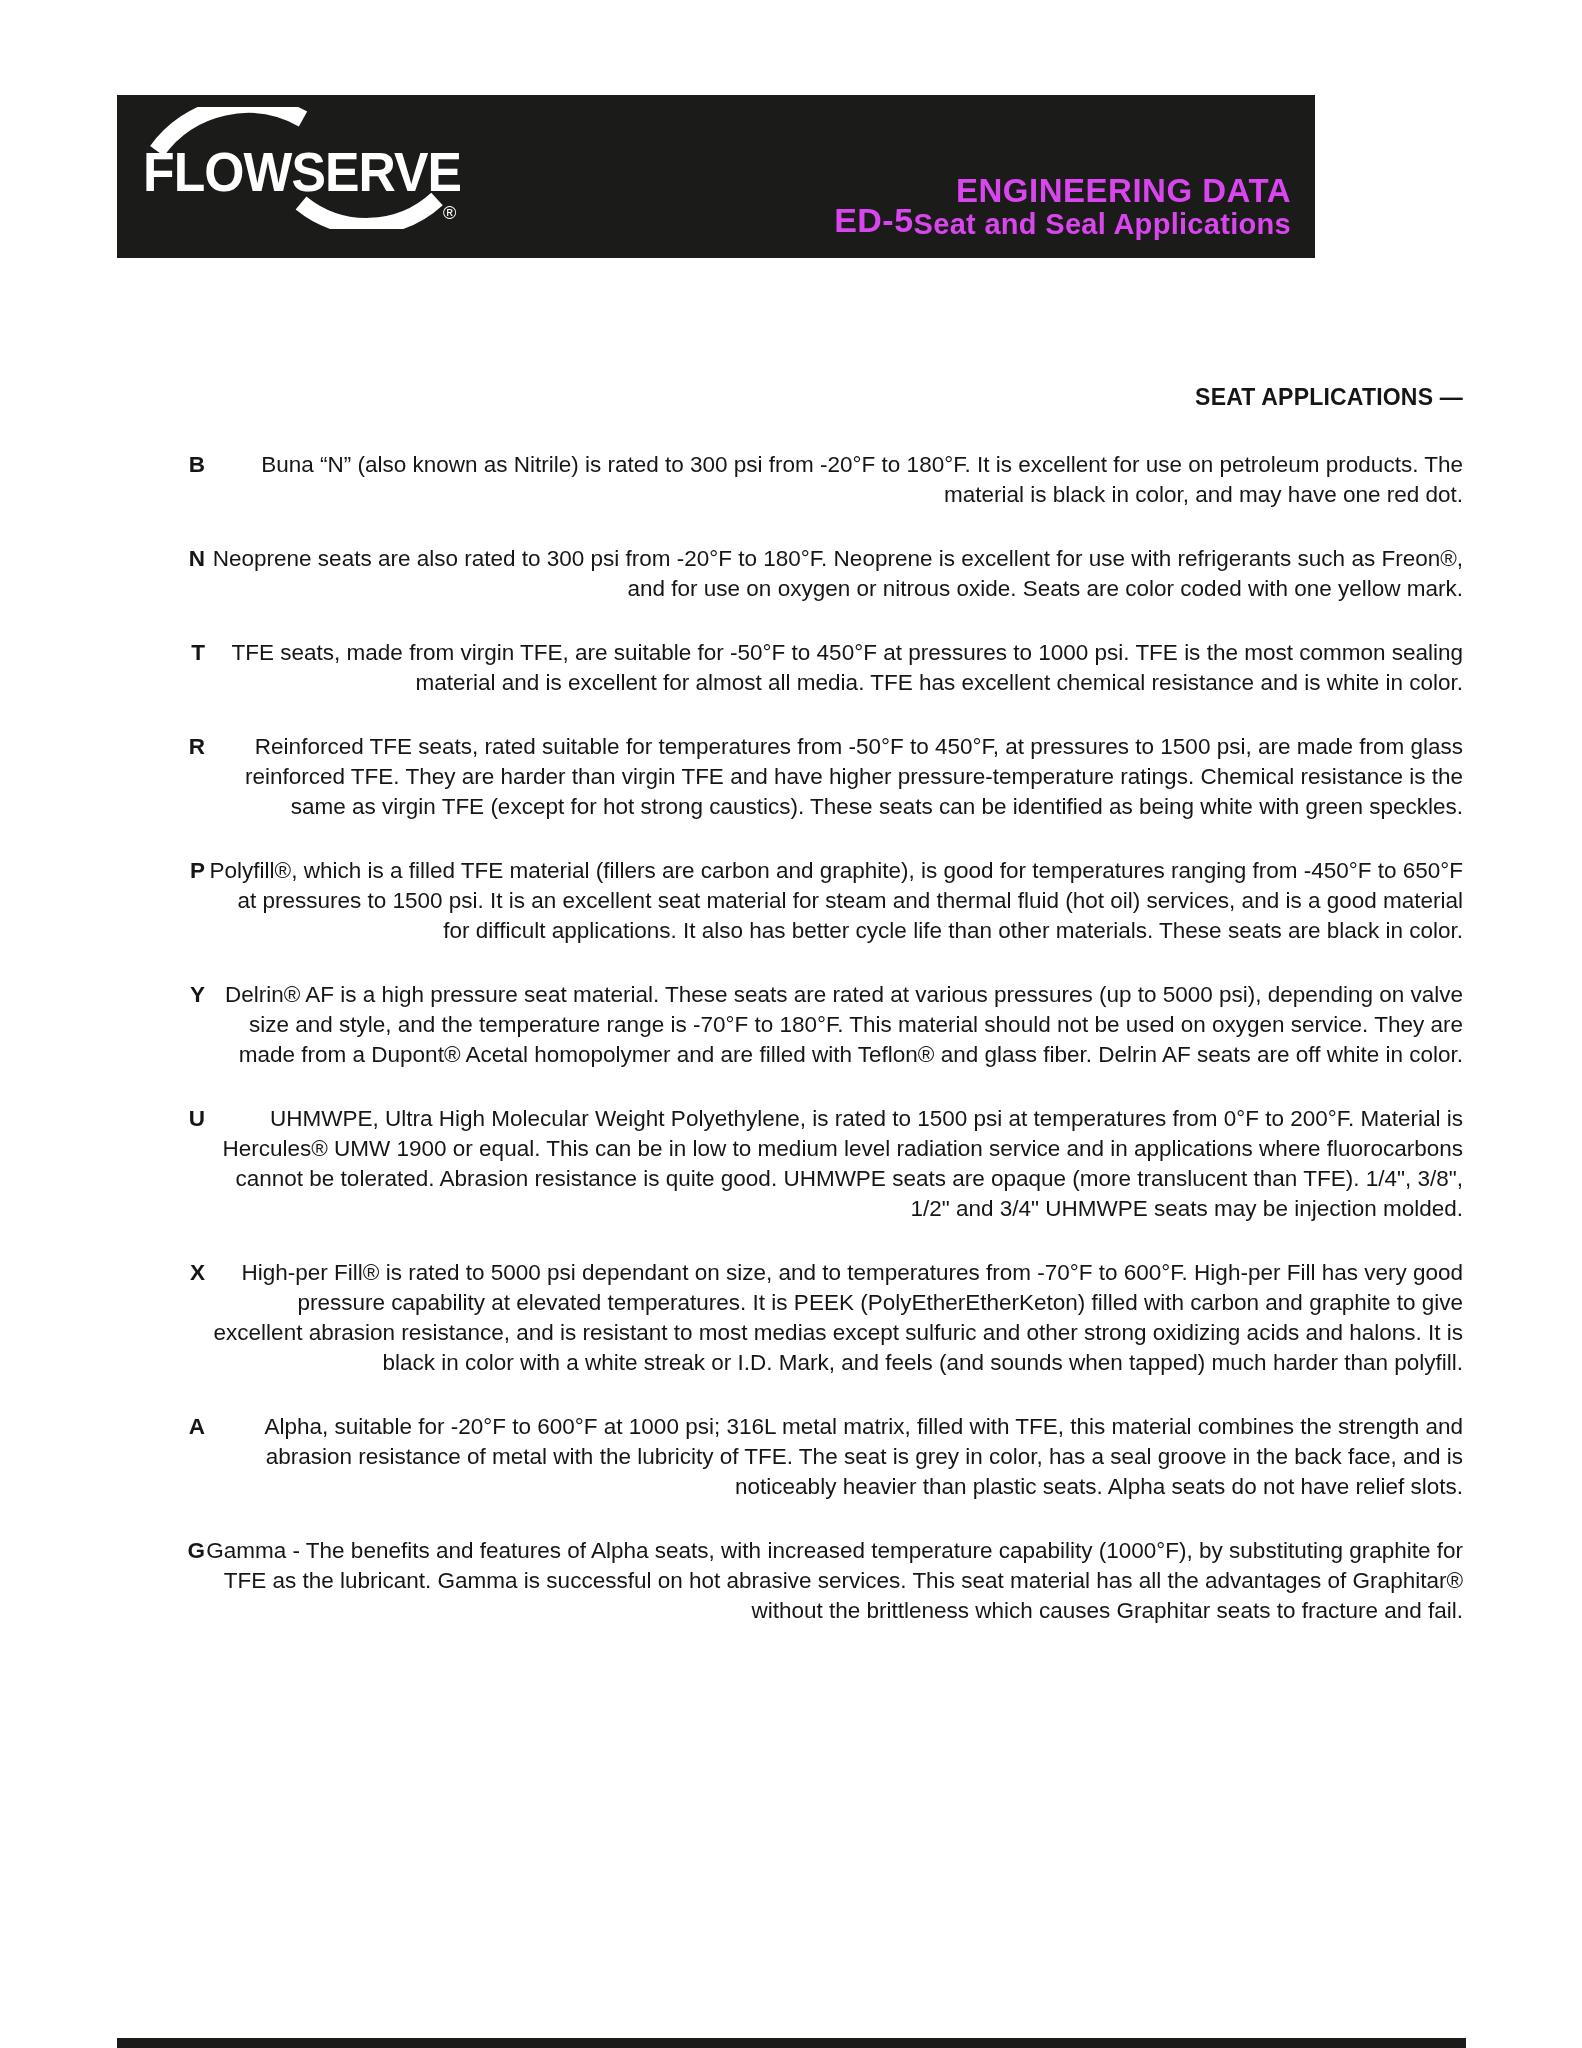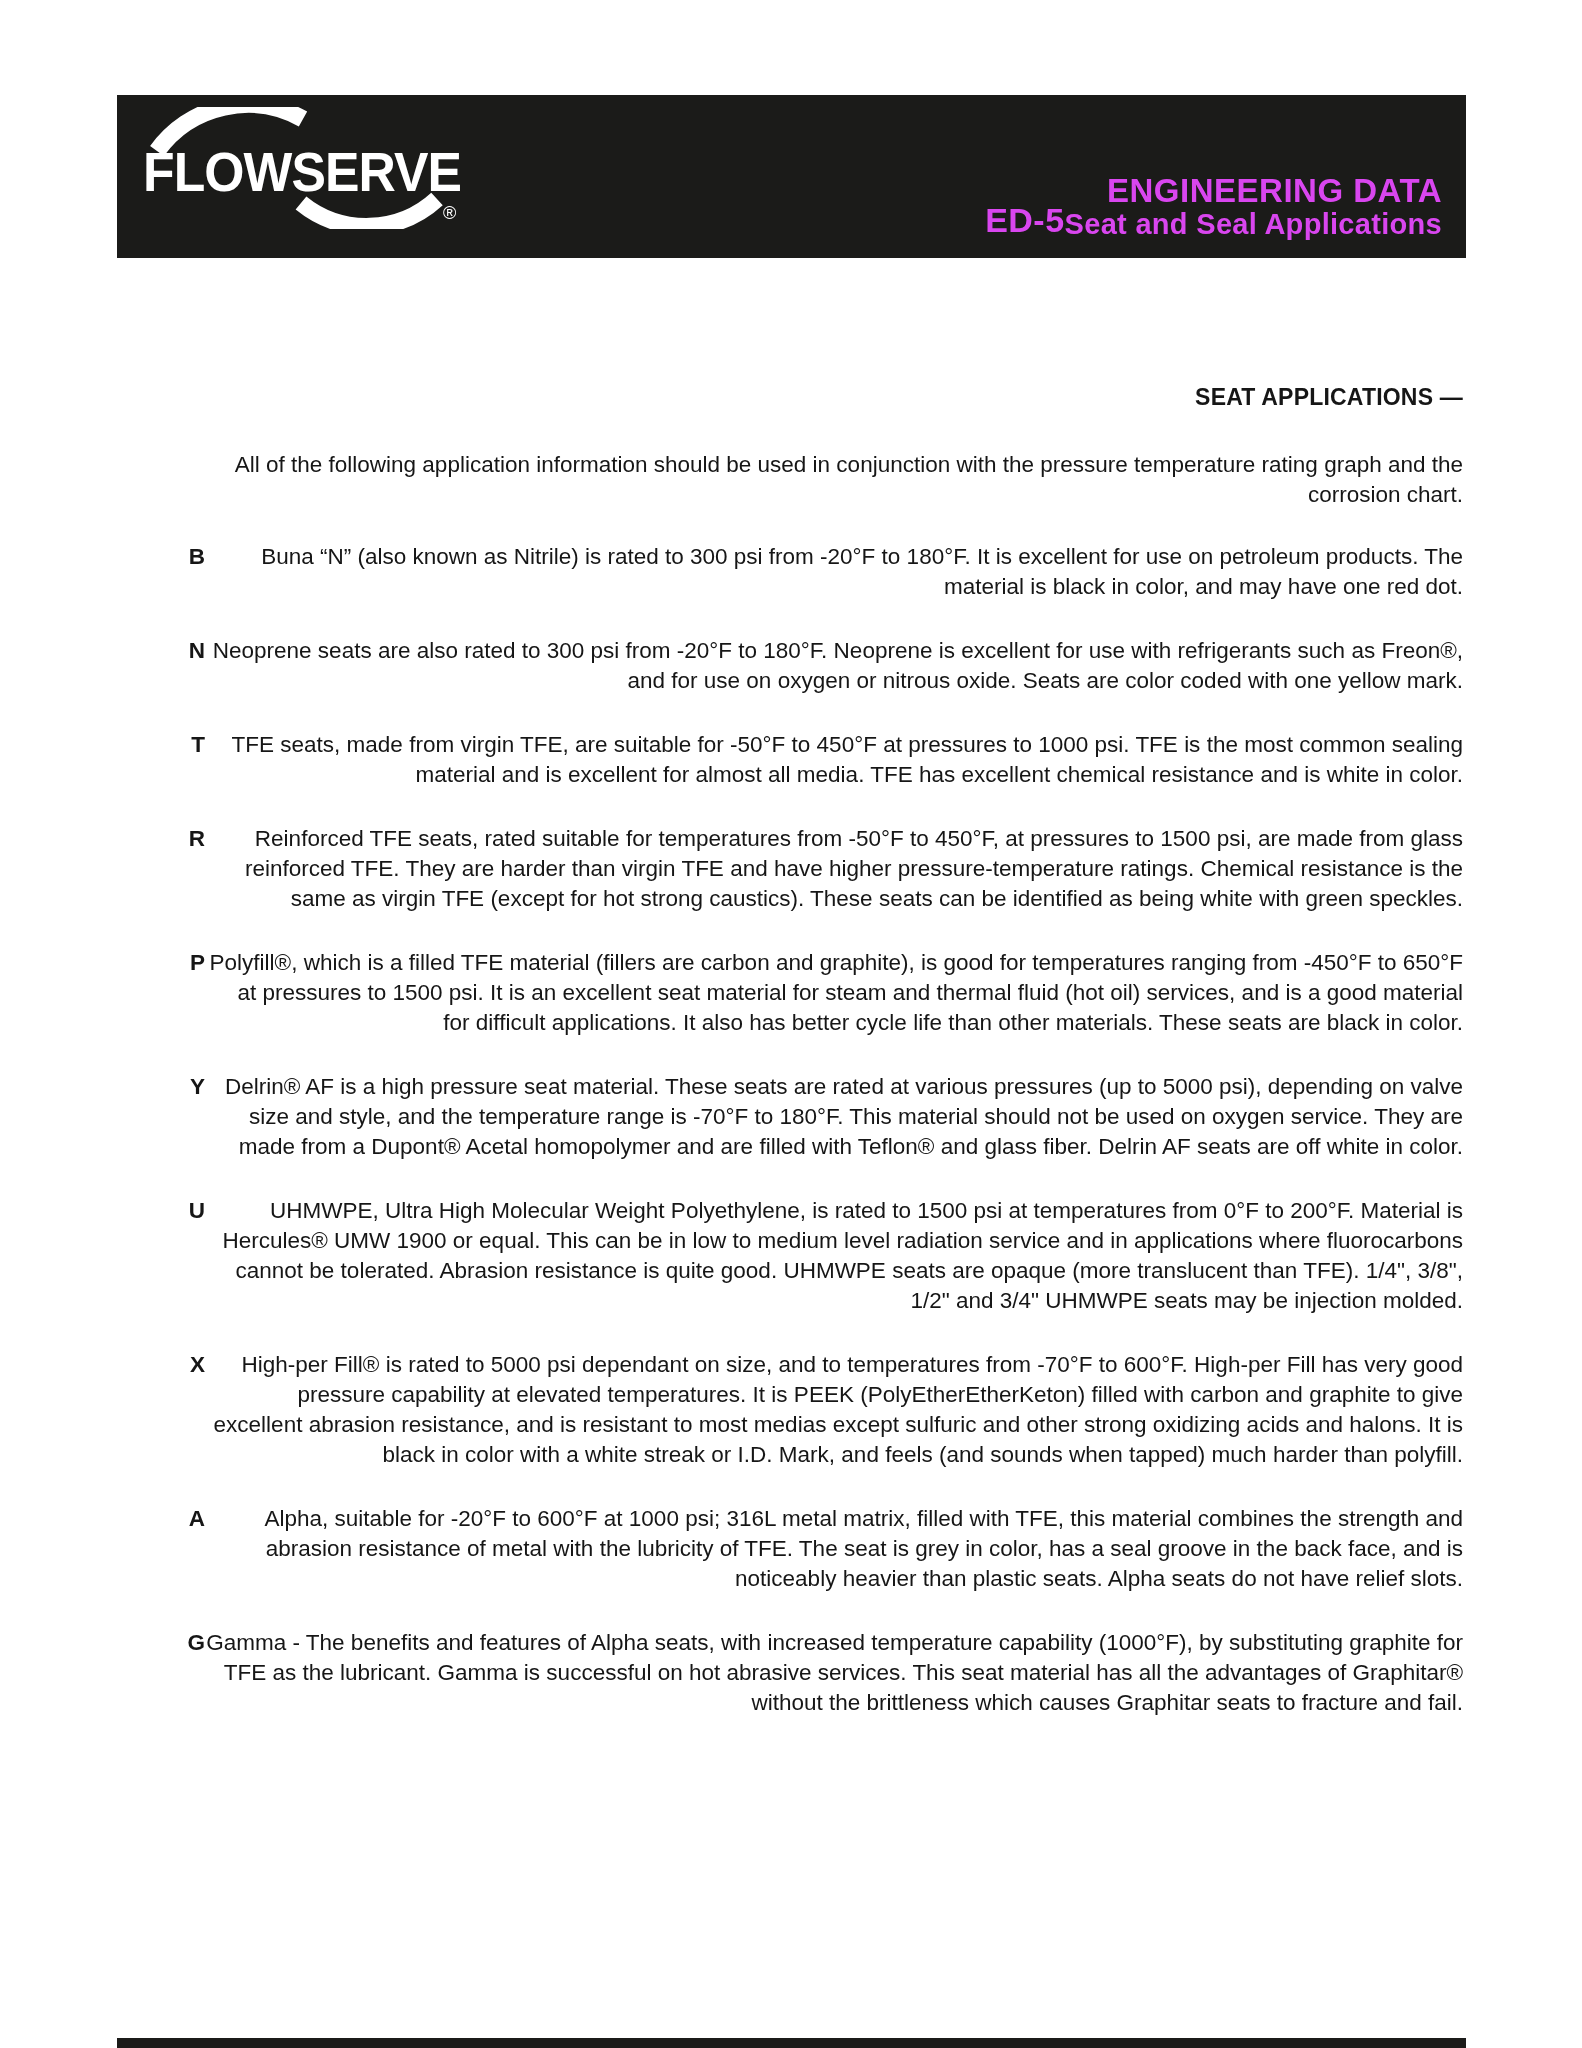--- a/index.html
+++ b/index.html
@@ -8,21 +8,21 @@
     width:1582px;height:2048px;
     background:#ffffff;
     font-family:"Liberation Sans", sans-serif;
     color:#161616;
     overflow:hidden;
   }
   
   .header-bar{
     position:absolute;
     left:117px; top:95px;
-    width:1349px; height:163px;
+    width:1198px; height:163px;
     background:#1b1b19;
     display:flex;
     align-items:stretch;
     justify-content:space-between;
     box-sizing:border-box;
   }
   .logo-wrap{
     display:flex;
     align-items:flex-start;
     padding-left:26px;
@@ -127,21 +127,20 @@
       <div class="doc-code">ED-5</div>
       <div class="header-titles">
         <div class="doc-title">ENGINEERING DATA</div>
         <div class="doc-subtitle">Seat and Seal Applications</div>
       </div>
     </div>
   </div>
 
   <div class="content">
     <h2 class="section-heading">SEAT APPLICATIONS —</h2>
-    <p class="intro">All of the following application information should be used in conjunction with the pressure temperature rating graph and the corrosion chart.</p>
 
     <div class="seat-item">
       <div class="seat-key">B</div>
       <div class="seat-text">Buna “N” (also known as Nitrile) is rated to 300 psi from -20°F to 180°F. It is excellent for use on petroleum products. The material is black in color, and may have one red dot.</div>
     </div>
     <div class="seat-item">
       <div class="seat-key">N</div>
       <div class="seat-text">Neoprene seats are also rated to 300 psi from -20°F to 180°F. Neoprene is excellent for use with refrigerants such as Freon®, and for use on oxygen or nitrous oxide. Seats are color coded with one yellow mark.</div>
     </div>
     <div class="seat-item">

